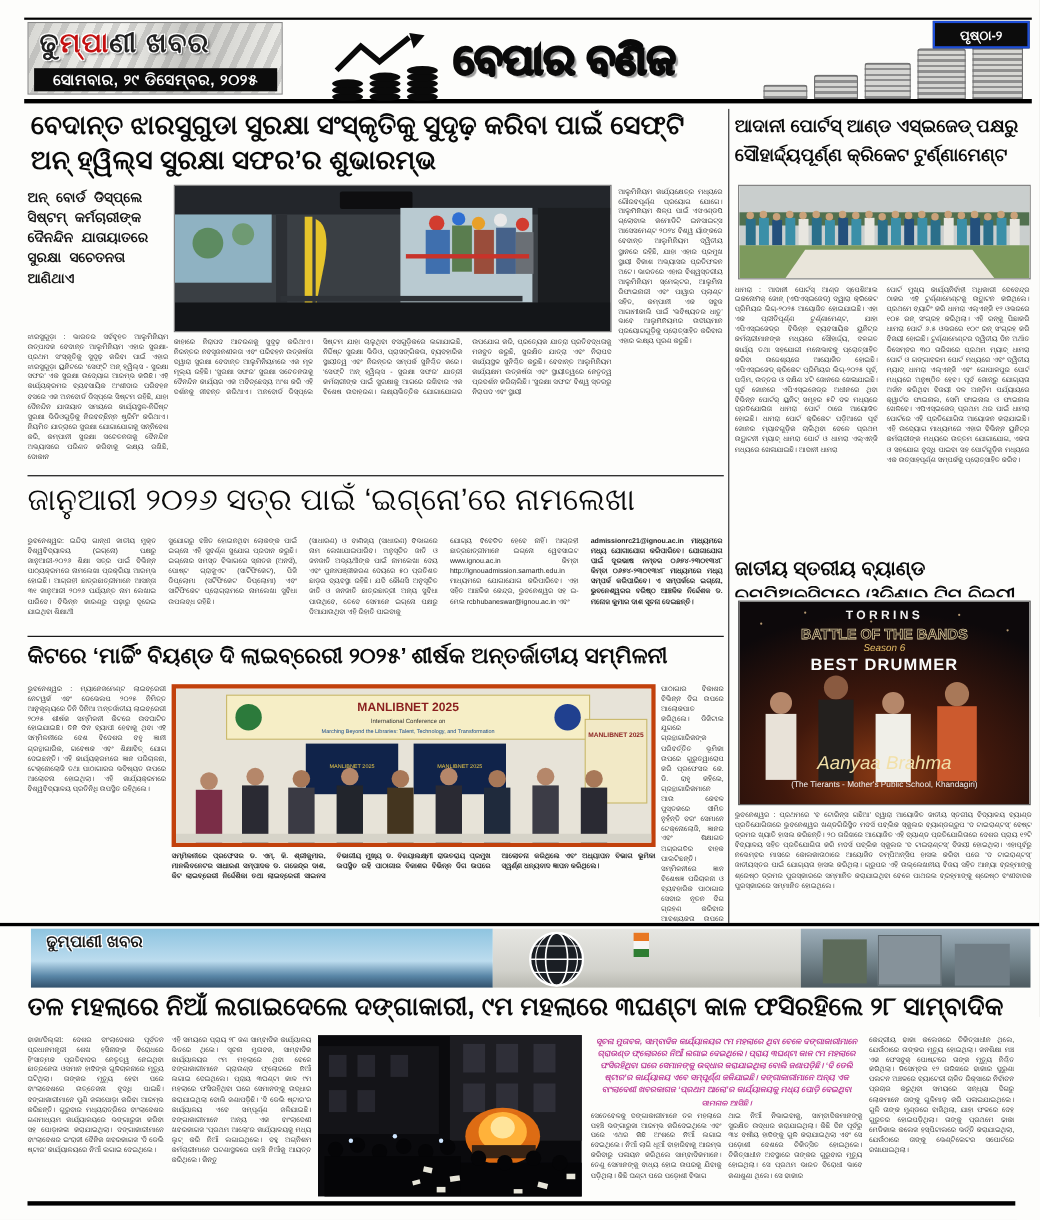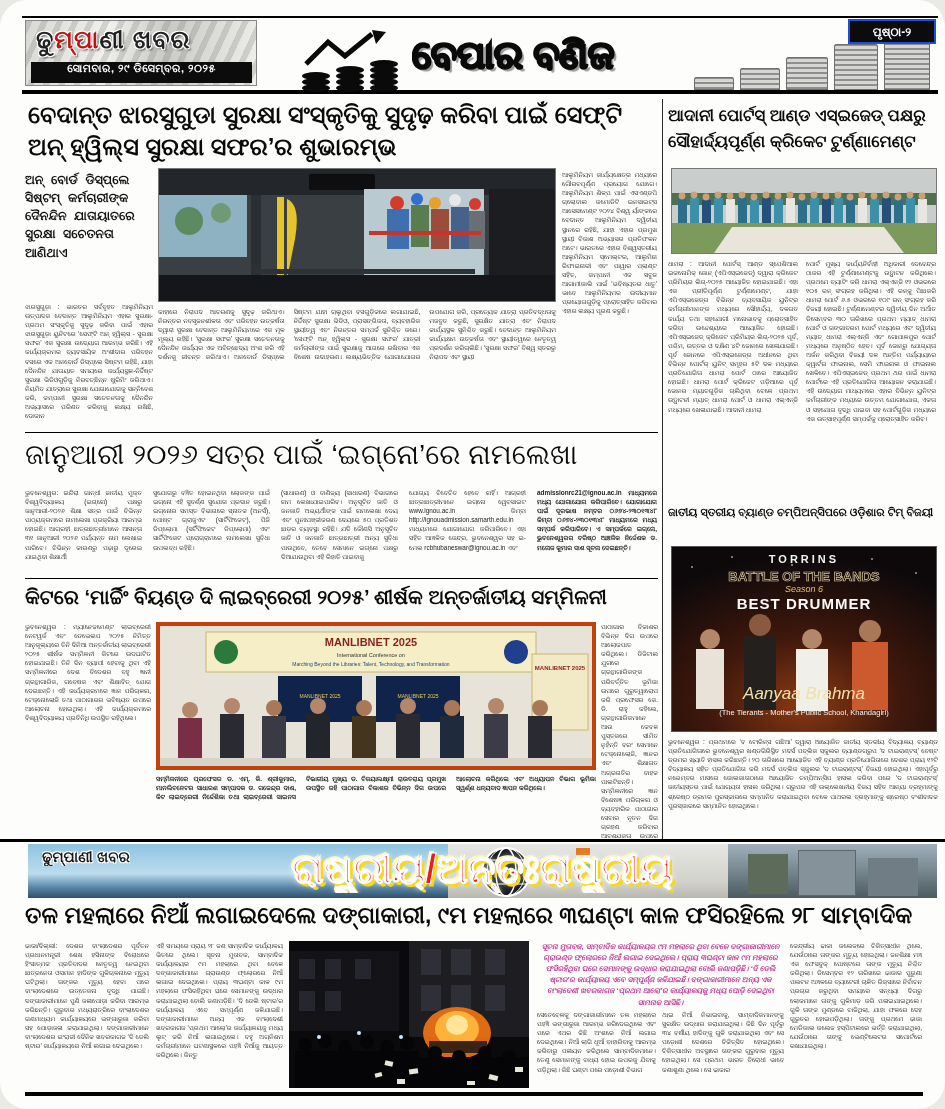--- a/index.html
+++ b/index.html
@@ -1,25 +1,25 @@
 <!DOCTYPE html>
 <html><head>
 <meta charset="utf-8">
 <style>
   * { margin:0; padding:0; box-sizing:border-box; }
   html,body { background:#e9e9e6; }
   body { font-family:"Liberation Sans","DejaVu Sans",sans-serif; }
-  #page { position:relative; width:945px; height:1109px; background:#fdfdfb; margin:0 auto; overflow:hidden; color:#111;border-radius:27px; }
+  #page { position:relative; width:945px; height:1109px; background:#fdfdfb; margin:0 auto; overflow:hidden; color:#111; }
   .abs { position:absolute; overflow:hidden; }
   .rule { background:#000; }
   .bodytext { font-size:6.4px; line-height:1.42; text-align:justify; color:#1c1c1c; }
   .caption { font-size:6.4px; line-height:1.4; font-weight:bold; color:#222; text-align:justify; }
   .headline { font-weight:800; color:#0a0a0a; }
   .deck { font-weight:800; font-size:12.5px; line-height:1.45; color:#111;font-family:Liberation Mono, monospace; }
-  .dateline-bar { background:#0c0c0c; color:#fff; display:flex; justify-content:center; font-size:11px; font-weight:bold; letter-spacing:.5px; }
+  .dateline-bar { background:#0c0c0c; color:#fff; display:flex; align-items:center; justify-content:center; font-size:14px; font-weight:bold; letter-spacing:.5px; }
   .masthead-title { font-weight:800; font-size:25px; letter-spacing:1px; color:#222;
       text-shadow:1px 1px 0 #fff,-1px -1px 0 #fff,1px -1px 0 #fff,-1px 1px 0 #fff,2px 2px 2px #555; white-space:nowrap; }
   .masthead-title .red { color:#c41111; }
   .money-bg { background:
       repeating-linear-gradient(115deg, rgba(120,120,120,.25) 0 6px, rgba(255,255,255,0) 6px 14px),
       linear-gradient(100deg,#d8d8d4 0%,#f0f0ec 35%,#c9c9c5 60%,#efefeb 100%); }
   .section-title { font-weight:800; font-size:38px; color:#fff; -webkit-text-stroke:2.5px #0a0a0a;
       text-shadow:3px 3px 1px #9a9a9a; white-space:nowrap; }
   .page-badge { background:#0c0c0c; color:#fff; font-size:12px; font-weight:bold; display:flex; align-items:center; justify-content:center; border:2px solid #1d4ed8; }
   .coin-stack { position:absolute; bottom:0; border-radius:3px 3px 0 0;
@@ -230,21 +230,21 @@
         <circle cx="380" cy="82" r="8" fill="#a87858"></circle>
           <rect x="368" y="90" width="24" height="56" fill="#2a2a33"></rect>
       </g>
       <rect y="132" width="438" height="14" fill="#d6d3c8"></rect>
     </svg>
   </div>
 
   <div class="abs caption" style="left:156px;top:775px;width:440px;height:62px;column-count:3;column-gap:10px">ସମ୍ମିଳନୀରେ ପ୍ରଫେସର ଡ. ଏମ୍. କି. ଶ୍ରୀକୁମାର, ମାନଲିବନେଟର ସାଧାରଣ ସମ୍ପାଦକ ଡ. ଗଜେନ୍ଦ୍ର ଦାଶ, କିଟ ଲାଇବ୍ରେରୀ ନିର୍ଦ୍ଦେଶିକା ତଥା ଲାଇବ୍ରେରୀ ସାଇନସ ବିଭାଗୀୟ ମୁଖ୍ୟ ଡ. ବିଜୟାଲକ୍ଷ୍ମୀ ରାଉତରାୟ ପ୍ରମୁଖ ଉପସ୍ଥିତ ରହି ପାଠାଗାର ବିକାଶର ବିଭିନ୍ନ ଦିଗ ଉପରେ ଆଲୋଚନା କରିଥିଲେ ଏବଂ ଅଧ୍ୟାପନ ବିଭାଗ ଭୂମିକା ସ୍ୱର୍ଣ୍ଣ ଧନ୍ୟବାଦ ଜ୍ଞାପନ କରିଥିଲେ।</div>
   <div class="abs bodytext" style="left:601px;top:622px;width:57px;height:216px">ପାଠାଗାର ବିକାଶର ବିଭିନ୍ନ ଦିଗ ଉପରେ ଆଲୋକପାତ କରିଥିଲେ। ଡିଜିଟାଲ ଯୁଗରେ ଗ୍ରନ୍ଥାଗାରିକଙ୍କ ପରିବର୍ତ୍ତିତ ଭୂମିକା ଉପରେ ଗୁରୁତ୍ୱାରୋପ କରି ପ୍ରଫେସର କେ. ଡି. ରାହୁ କହିଲେ, ଗ୍ରନ୍ଥାଗାରିକମାନେ ଆଉ କେବଳ ପୁସ୍ତକରେ ସୀମିତ ନୁହଁନ୍ତି ବରଂ ସେମାନେ ଟେକ୍ନୋଲୋଜି, ଜ୍ଞାନର ଏବଂ ଶିକ୍ଷାଗତ ଅଗ୍ରଗତିର ବାହକ ପାଲଟିଛନ୍ତି। ସମ୍ମିଳନୀରେ ଜ୍ଞାନ ବିଶେଷଜ୍ଞ ପରିଚାଳନା ଓ ବ୍ୟବହାରିକ ପାଠାଗାର ସେବାର ନୂତନ ଦିଗ ଗ୍ରହଣ କରିବାର ଆବଶ୍ୟକତା ଉପରେ ଗୁରୁତ୍ୱାରୋପ କରିଥିଲେ। ଡ. ବିଜୟାଲକ୍ଷ୍ମୀ ରାଉତରାୟ ସମ୍ମିଳନୀର ଉଦ୍ଦେଶ୍ୟ ଉପରେ ଆଲୋକପାତ କରିଥିଲେ ଏବଂ ଅଧ୍ୟାପନ ବିଭାଗ ଭୂମିକା ସ୍ୱର୍ଣ୍ଣ ଧନ୍ୟବାଦ ଜ୍ଞାପନ କରିଥିଲେ।</div>
 
-  <div class="abs headline" style="left:668px;top:505px;width:270px;height:38px;font-size:11px;line-height:1.35">ଜାତୀୟ ସ୍ତରୀୟ ବ୍ୟାଣ୍ଡ ଚମ୍ପିଅନ୍‌ସିପରେ ଓଡ଼ିଶାର ଟିମ୍ ବିଜୟୀ</div>
+  <div class="abs headline" style="left:668px;top:505px;width:270px;height:38px;font-size:18px;line-height:1.35">ଜାତୀୟ ସ୍ତରୀୟ ବ୍ୟାଣ୍ଡ ଚମ୍ପିଅନ୍‌ସିପରେ ଓଡ଼ିଶାର ଟିମ୍ ବିଜୟୀ</div>
 
   <div class="abs" style="left:671px;top:546px;width:266px;height:186px;border:1px solid #555">
     <svg width="264" height="184" viewBox="0 0 264 184">
       <defs>
         <radialGradient id="glow" cx="50%" cy="85%" r="80%">
           <stop offset="0%" stop-color="#8a3a14"></stop>
             <stop offset="45%" stop-color="#40180c"></stop>
             <stop offset="100%" stop-color="#0d090b"></stop>
         </radialGradient>
       </defs>
@@ -294,21 +294,20 @@
       <svg width="52" height="52" viewBox="0 0 52 52">
         <circle cx="26" cy="26" r="24" fill="#1a1e24" stroke="#fff" stroke-width="2"></circle>
         <ellipse cx="26" cy="26" rx="10" ry="24" fill="none" stroke="#fff" stroke-width="1.5"></ellipse>
         <ellipse cx="26" cy="26" rx="19" ry="24" fill="none" stroke="#fff" stroke-width="1"></ellipse>
         <line x1="2" y1="26" x2="50" y2="26" stroke="#fff" stroke-width="1.5"></line>
         <line x1="5" y1="14" x2="47" y2="14" stroke="#fff" stroke-width="1"></line>
         <line x1="5" y1="38" x2="47" y2="38" stroke="#fff" stroke-width="1"></line>
       </svg>
     </div>
     <div class="abs small-masthead" style="left:14px;top:4px">ଢୁମ୍ପାଣୀ ଖବର</div>
-    <div class="abs nat-banner-title" style="left:0;top:3px;width:909px;text-align:center">ରାଷ୍ଟ୍ରୀୟ/ଅନ୍ତଃରାଷ୍ଟ୍ରୀୟ</div>
   </div>
 
   <div class="abs headline" style="left:25px;top:902px;width:898px;height:32px;font-size:23px;text-align:left">ତଳ ମହଲାରେ ନିଆଁ ଲଗାଇଦେଲେ ଦଙ୍ଗାକାରୀ, ୯ମ ମହଲାରେ ୩ଘଣ୍ଟା କାଳ ଫସିରହିଲେ ୨୮ ସାମ୍ବାଦିକ</div>
 
   <div class="abs bodytext" style="left:25px;top:941px;width:124px;height:147px">ଢାକା/ଦିଲ୍ଲୀ: ଦେଶର ବାଂଲାଦେଶର ପୂର୍ବତନ ପ୍ରଧାନମନ୍ତ୍ରୀ ଶେଖ ହସିନାଙ୍କ ବିରୋଧରେ ହିଂସାତ୍ମକ ପ୍ରତିବାଦର ନେତୃତ୍ୱ ନେଇଥିବା ଛାତ୍ରନେତା ଓସମାନ ହାଦିଙ୍କ ଗୁଳିଚାଳନାରେ ମୃତ୍ୟୁ ଘଟିଥିଲା। ତାଙ୍କର ମୃତ୍ୟୁ ହେବା ପରେ ବାଂଲାଦେଶରେ ଉତ୍ତେଜନା ବୃଦ୍ଧି ପାଇଛି। ଦଙ୍ଗାକାରୀମାନେ ପୁଣି ଜଳାପୋଡ଼ା କରିବା ଆରମ୍ଭ କରିଛନ୍ତି। ଗୁରୁବାର ମଧ୍ୟରାତ୍ରିରେ ବାଂଲାଦେଶର ଗଣମାଧ୍ୟମ କାର୍ଯ୍ୟାଳୟରେ ଭଙ୍ଗାରୁଜା କରିବା ସହ ପୋଡ଼ାଜଳା କରାଯାଇଥିଲା। ଦଙ୍ଗାକାରୀମାନେ ବାଂଲାଦେଶର ଇଂରାଜୀ ଦୈନିକ ଖବରକାଗଜ ‘ଦି ଡେଲି ଷ୍ଟାର’ କାର୍ଯ୍ୟାଳୟରେ ନିଆଁ ଲଗାଇ ଦେଇଥିଲେ।</div>
   <div class="abs bodytext" style="left:156px;top:941px;width:127px;height:147px">ଏହି ସମୟରେ ପ୍ରାୟ ୨୮ ଜଣ ସାମ୍ବାଦିକ କାର୍ଯ୍ୟାଳୟ ଭିତରେ ଥିଲେ। ସୂଚନା ମୁତାବକ, ସାମ୍ବାଦିକ କାର୍ଯ୍ୟାଳୟର ୯ମ ମହଲାରେ ଥିବା ବେଳେ ଦଙ୍ଗାକାରୀମାନେ ଗ୍ରାଉଣ୍ଡ ଫ୍ଲୋରରେ ନିଆଁ ଲଗାଇ ଦେଇଥିଲେ। ପ୍ରାୟ ୩ଘଣ୍ଟା କାଳ ୯ମ ମହଲାରେ ଫସିରହିଥିବା ଘରେ ସେମାନଙ୍କୁ ଉଦ୍ଧାର କରାଯାଇଥିଲା ବୋଲି ଜଣାପଡ଼ିଛି। ‘ଦି ଡେଲି ଷ୍ଟାର’ର କାର୍ଯ୍ୟାଳୟ ଏବେ ସମ୍ପୂର୍ଣ୍ଣ ଜଳିଯାଇଛି। ଦଙ୍ଗାକାରୀମାନେ ଅନ୍ୟ ଏକ ବାଂଲାଦେଶୀ ଖବରକାଗଜ ‘ପ୍ରଥମ ଆଲୋ’ର କାର୍ଯ୍ୟାଳୟକୁ ମଧ୍ୟ ଲୁଟ୍ କରି ନିଆଁ ଲଗାଇଥିଲେ। ବହୁ ଅଗ୍ନିଶମ କର୍ମଚାରୀମାନେ ଘଟଣାସ୍ଥଳରେ ପହଞ୍ଚି ନିଆଁକୁ ଆୟତ୍ତ କରିଥିଲେ। କିନ୍ତୁ</div>
 
   <div class="abs" style="left:289px;top:941px;width:240px;height:147px">
     <svg width="240" height="147" viewBox="0 0 240 147">
       <rect width="240" height="147" fill="#0a0a0d"></rect>

